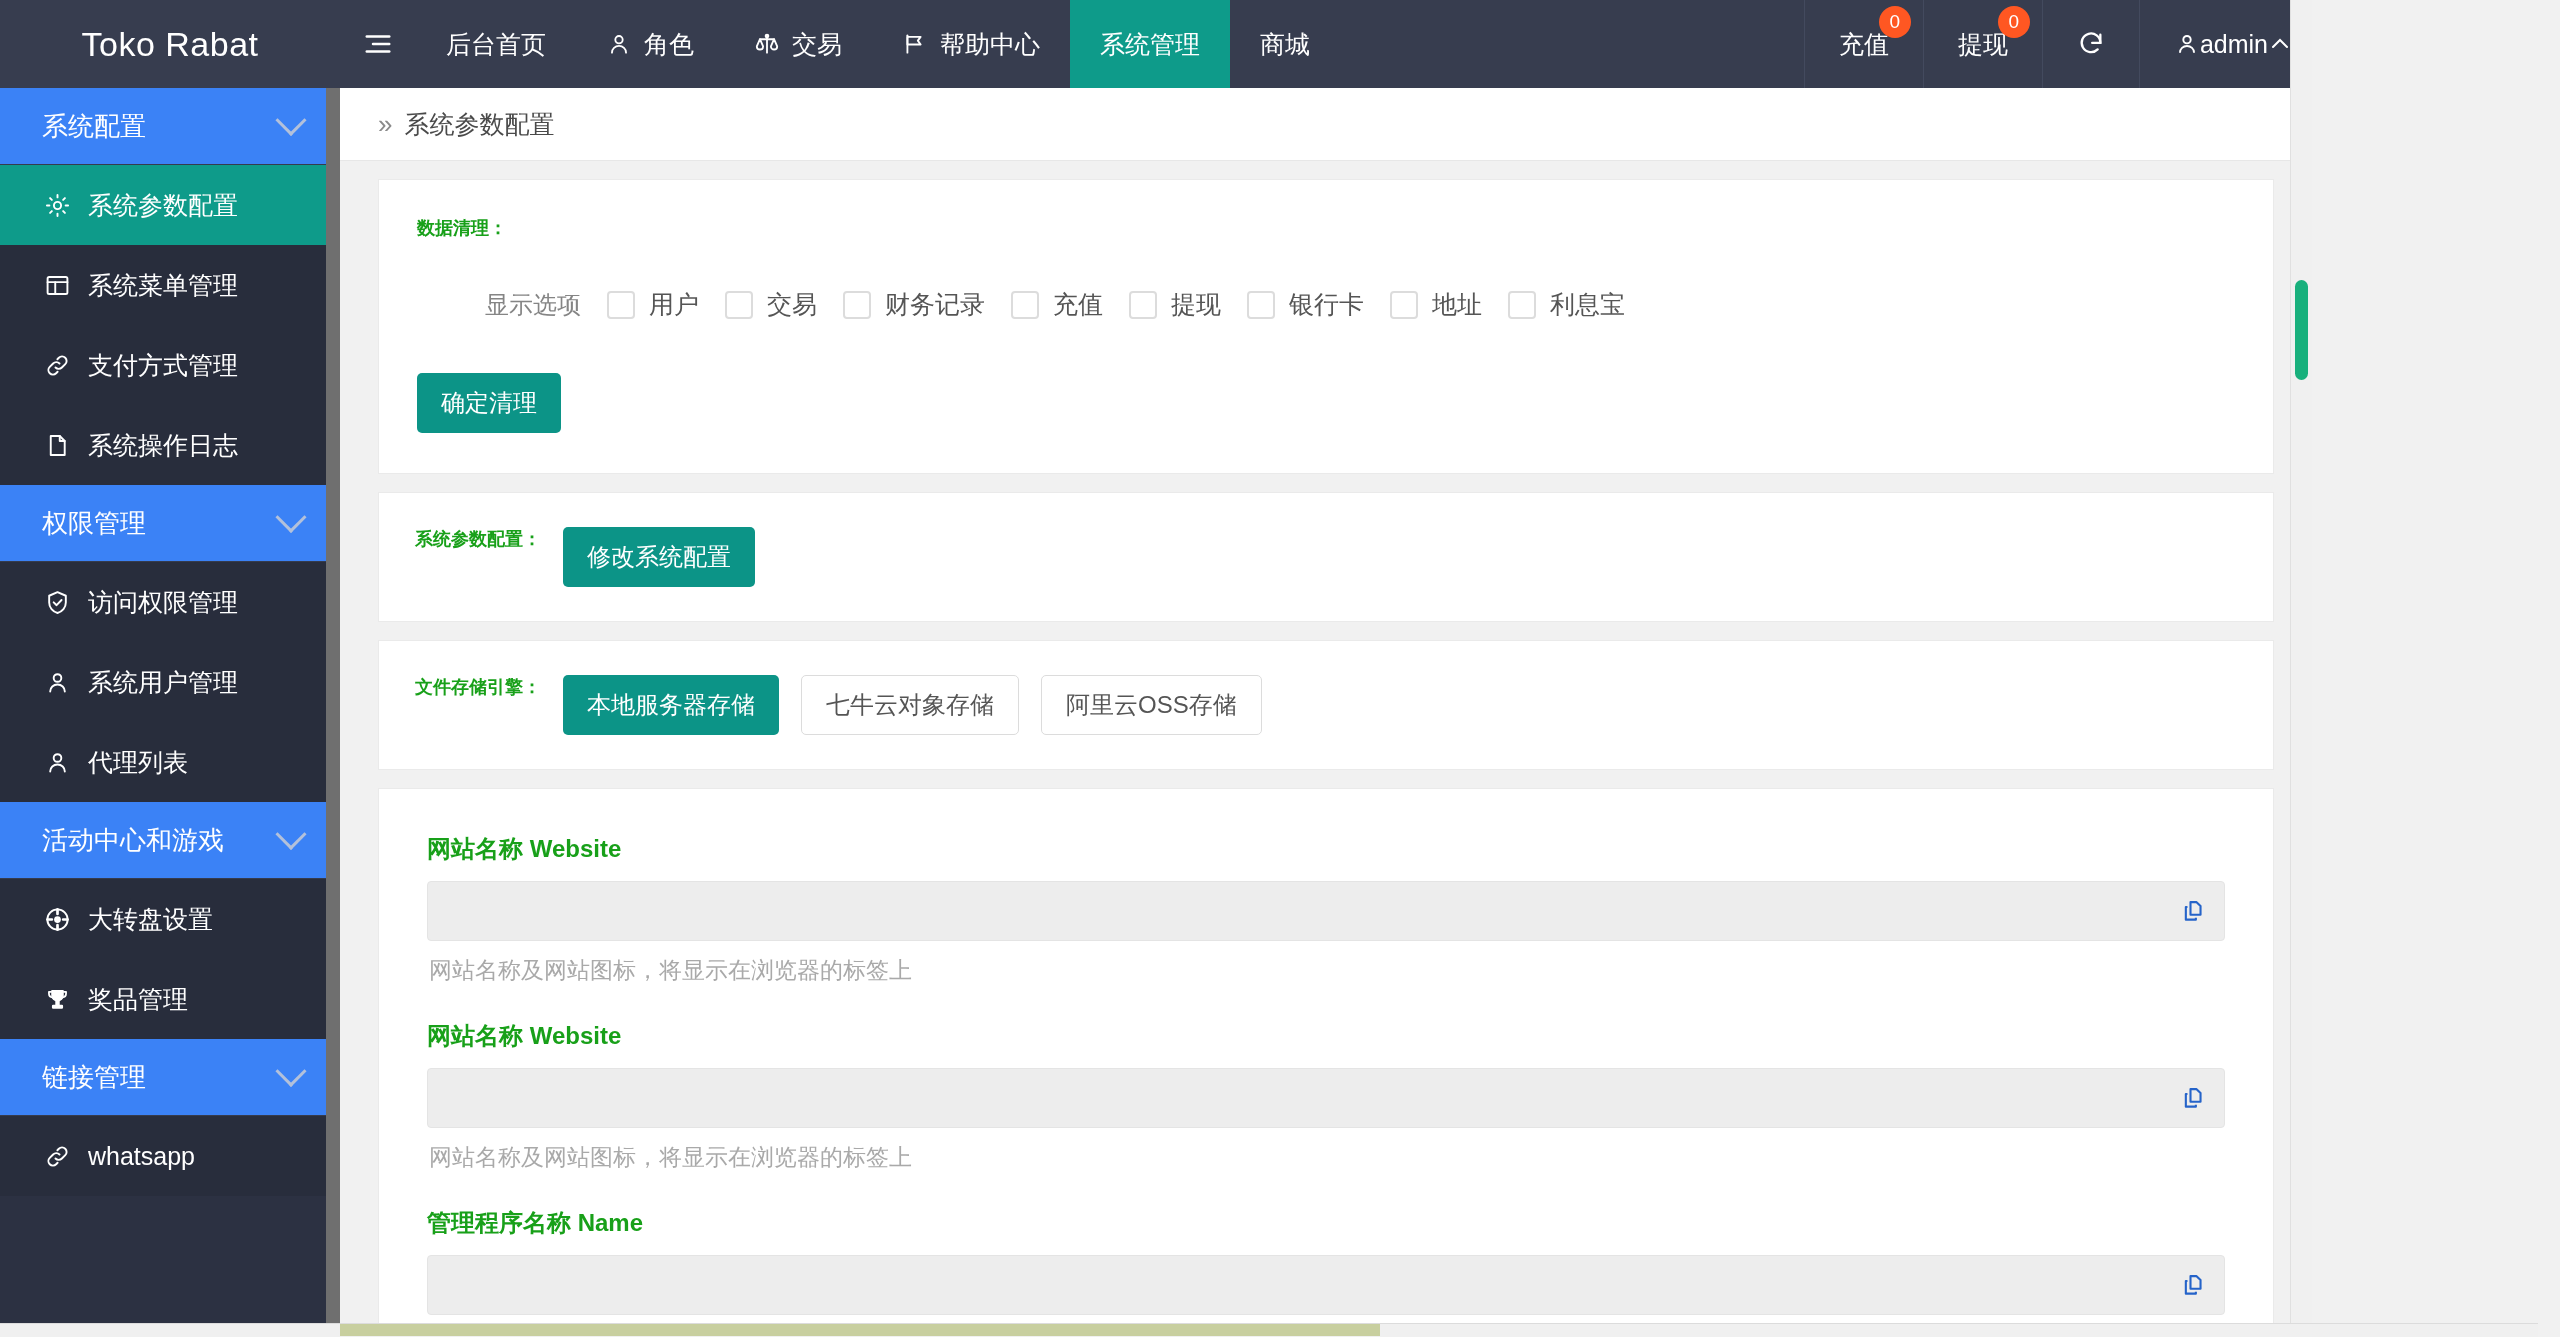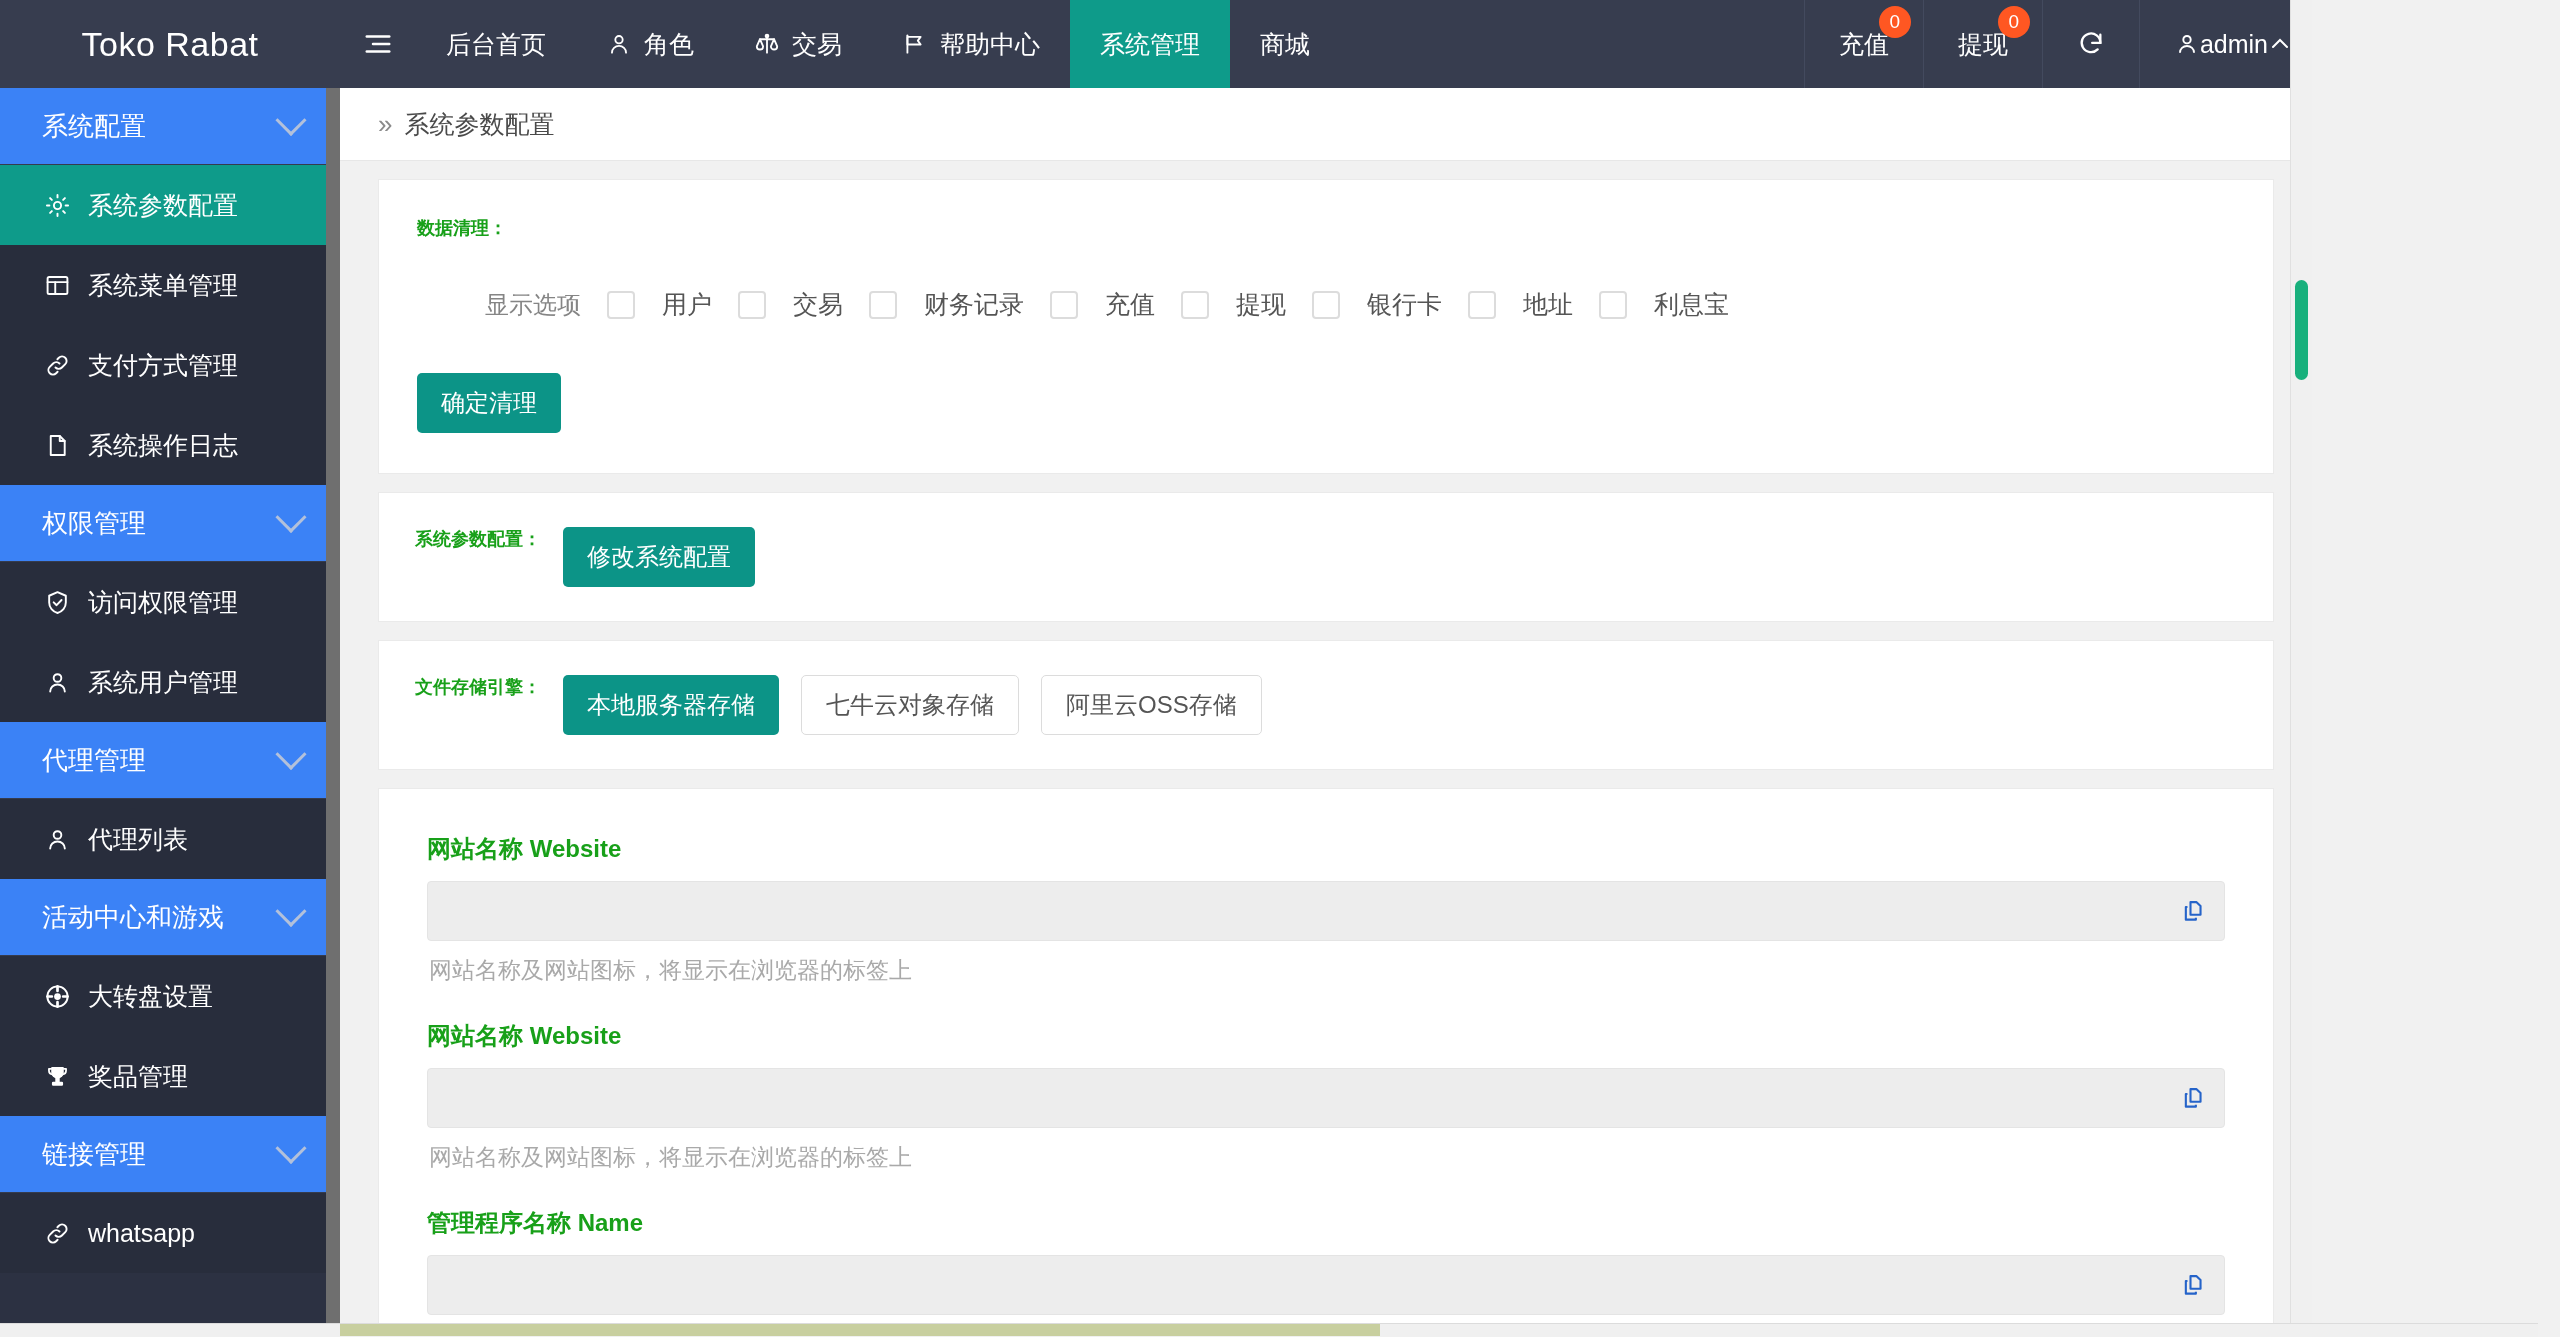--- a/index.html
+++ b/index.html
@@ -121,21 +121,21 @@
   .sec-label {
     color: #18a019; font-size: 18px; font-weight: bold;
   }
 
   
   .chk-row {
     display: flex; align-items: center; margin-top: 48px; padding-left: 68px;
     gap: 0;
   }
   .chk-hint { color: #858585; font-size: 24px; margin-right: 26px; }
-  .chk-wrap { display: flex; align-items: center; margin-right: 26px; cursor: pointer; gap: 13px; }
+  .chk-wrap { display: flex; align-items: center; margin-right: 26px; cursor: pointer; }
   .chk-box {
     width: 28px; height: 28px; border: 2px solid #dcdcdc; border-radius: 4px;
     background: #fff; margin-right: 14px;
   }
   .chk-text { color: #555; font-size: 25px; }
 
   .btn {
     display: inline-flex; align-items: center; justify-content: center;
     height: 60px; padding: 0 24px; font-size: 24px; border-radius: 5px;
     cursor: pointer; border: none; font-family: inherit;
@@ -256,24 +256,20 @@
           <span>访问权限管理</span>
         </div>
         <div class="menu-item">
           <span class="ico">
             <svg viewBox="0 0 24 24" fill="none" stroke="#ffffff" stroke-width="1.7" stroke-linecap="round" stroke-linejoin="round">
               <circle cx="12" cy="8" r="3.4"></circle>
               <path d="M5.5 20c0-3.6 2.9-6.2 6.5-6.2s6.5 2.6 6.5 6.2"></path>
             </svg>
           </span>
           <span>系统用户管理</span>
-        </div>
-        <div class="menu-group">
-          <span>代理管理</span>
-          <span class="chev"></span>
         </div>
         <div class="menu-item">
           <span class="ico">
             <svg viewBox="0 0 24 24" fill="none" stroke="#ffffff" stroke-width="1.7" stroke-linecap="round" stroke-linejoin="round">
               <circle cx="12" cy="8" r="3.4"></circle>
               <path d="M5.5 20c0-3.6 2.9-6.2 6.5-6.2s6.5 2.6 6.5 6.2"></path>
             </svg>
           </span>
           <span>代理列表</span>
         </div>

